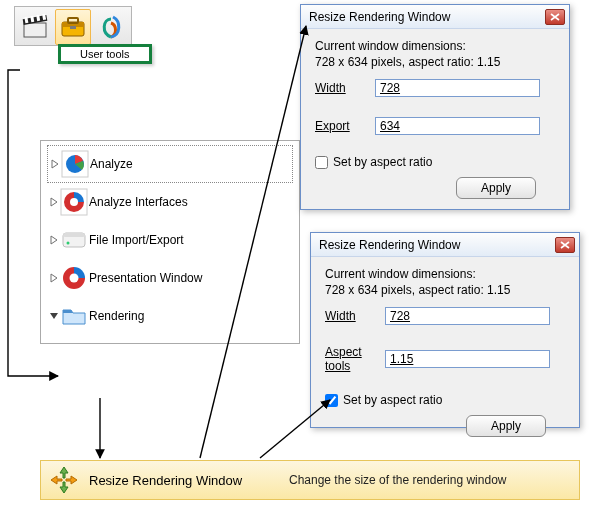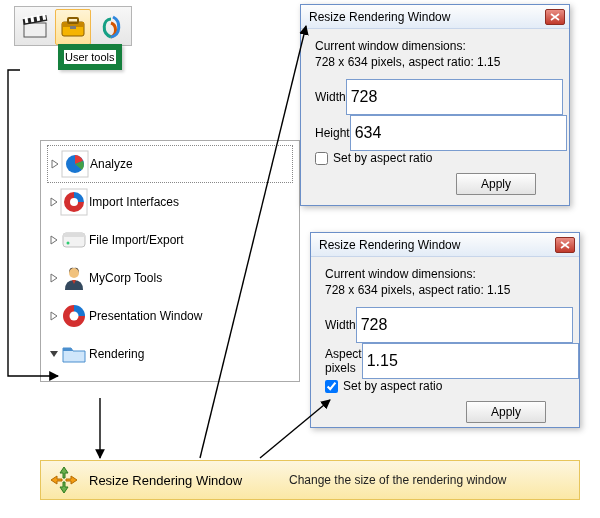--- a/index.html
+++ b/index.html
@@ -46,22 +46,22 @@
   }
   .toolbar-btn.active {
     border: 1px solid #f2b84a;
     background: linear-gradient(#fff4d5, #ffe299);
   }
   .tooltip-label {
     position: absolute;
     top: 44px;
     left: 58px;
     background: #fff;
-    border: 6px solid #15803d;
-    padding: 1px 1px;
+    border: 3px solid #15803d;
+    padding: 1px 19px;
     font-size: 11px;
     box-shadow: 2px 2px 3px rgba(0,0,0,0.2);
     white-space: nowrap;
   }
 
   
   .tool-panel {
     position: absolute;
     top: 140px;
     left: 40px;
@@ -128,43 +128,44 @@
     display: flex; align-items:center; justify-content:center;
     color: #fff;
     font-size: 11px;
     line-height: 1;
   }
   .dialog-body { padding: 10px 29px 10px 14px; }
   .dim-label { margin-bottom: 2px; }
   .dim-value { margin-bottom: 10px; }
   .form-row {
     display: flex; align-items: center;
-    margin-bottom: 0;
+    margin-bottom: 20px;
+    text-decoration: underline;
   }
   .form-row label { width: 76px; }
   .form-row input[type=text] {
     flex: 1;
-    height: 36px;
+    height: 18px;
     border: 1px solid #7a9ccf;
     padding: 1px 4px;
-    font-size: 16px;
+    font-size: 12px;
     font-family: inherit;
     background: #fff;
   }
   .chk-row {
     display: flex; align-items: flex-end; gap: 5px;
     margin-bottom: 8px;
   }
   .chk-row input { margin: 0; }
   .btn-row { display:flex; justify-content:flex-end; padding-right: 4px; }
   .apply-btn {
     min-width: 80px; height: 22px;
     background: linear-gradient(#fefefe, #e3e3e3);
     border: 1px solid #8a8a8a;
-    border-radius: 1px;
+    border-radius: 6px;
     font-size: 12px;
     font-family: inherit;
   }
 
   
   .bottom-row {
     position: absolute;
     left: 40px;
     top: 460px;
     width: 540px;
@@ -259,55 +260,39 @@
           </svg>
         </span>
       <span class="tree-icon">
         <svg width="28" height="28" viewBox="0 0 28 28">
             <rect x="1" y="1" width="26" height="26" fill="#fff" stroke="#ccc"></rect>
             <path d="M14 4 A10 10 0 1 0 24 14 L14 14 Z" fill="#d32f2f"></path>
             <path d="M14 4 A10 10 0 0 1 24 14 L14 14 Z" fill="#1976d2"></path>
             <circle cx="14" cy="14" r="4" fill="#fff"></circle>
           </svg>
       </span>
-      <span class="tree-label">Import Interfaces</span>
+      <span class="tree-label">Analyze Interfaces</span>
     </div>
 
     <div class="tree-row">
       <span class="expander">
           <svg width="10" height="10">
             <path d="M2 1 L8 5 L2 9 Z" fill="none" stroke="#707070"></path>
           </svg>
         </span>
       <span class="tree-icon">
         <svg width="28" height="28" viewBox="0 0 28 28">
             <rect x="3" y="7" width="22" height="14" rx="3" fill="#f2f2f2" stroke="#bfbfbf"></rect>
             <rect x="3" y="7" width="22" height="4" rx="2" fill="#dcdcdc"></rect>
             <circle cx="8" cy="17" r="1.5" fill="#2ecc71"></circle>
           </svg>
       </span>
       <span class="tree-label">File Import/Export</span>
     </div>
 
-    <div class="tree-row">
-      <span class="expander">
-          <svg width="10" height="10">
-            <path d="M2 1 L8 5 L2 9 Z" fill="none" stroke="#707070"></path>
-          </svg>
-        </span>
-      <span class="tree-icon">
-        <svg width="28" height="28" viewBox="0 0 28 28">
-            <circle cx="14" cy="9" r="5" fill="#f1c27d"></circle>
-            <path d="M14 4 Q9 3 9 9 Q10 4 14 4 Q18 4 19 9 Q19 3 14 4" fill="#3a2a18"></path>
-            <path d="M5 26 Q5 16 14 16 Q23 16 23 26 Z" fill="#34495e"></path>
-            <path d="M12 16 L14 20 L16 16 Z" fill="#c0392b"></path>
-          </svg>
-      </span>
-      <span class="tree-label">MyCorp Tools</span>
-    </div>
 
     <div class="tree-row">
       <span class="expander">
           <svg width="10" height="10">
             <path d="M2 1 L8 5 L2 9 Z" fill="none" stroke="#707070"></path>
           </svg>
         </span>
       <span class="tree-icon">
         <svg width="28" height="28" viewBox="0 0 28 28">
             <path d="M14 3 A11 11 0 1 0 25 14 L14 14 Z" fill="#d32f2f"></path>
@@ -346,21 +331,21 @@
     </span>
   </div>
   <div class="dialog-body">
     <div class="dim-label">Current window dimensions:</div>
     <div class="dim-value">728 x 634 pixels, aspect ratio: 1.15</div>
     <div class="form-row">
       <label>Width</label>
       <input type="text" value="728" style="">
     </div>
     <div class="form-row">
-      <label>Height</label>
+      <label>Export</label>
       <input type="text" value="634" style="">
     </div>
     <div class="chk-row">
       <input type="checkbox" id="chk1" style="">
       <label for="chk1">Set by aspect ratio</label>
     </div>
     <div class="btn-row">
       <button class="apply-btn">Apply</button>
     </div>
   </div>
@@ -376,21 +361,21 @@
     </span>
   </div>
   <div class="dialog-body">
     <div class="dim-label">Current window dimensions:</div>
     <div class="dim-value">728 x 634 pixels, aspect ratio: 1.15</div>
     <div class="form-row">
       <label>Width</label>
       <input type="text" value="728" style="">
     </div>
     <div class="form-row">
-      <label>Aspect pixels</label>
+      <label>Aspect tools</label>
       <input type="text" value="1.15" style="">
     </div>
     <div class="chk-row">
       <input type="checkbox" id="chk2" checked="" style="">
       <label for="chk2">Set by aspect ratio</label>
     </div>
     <div class="btn-row">
       <button class="apply-btn">Apply</button>
     </div>
   </div>

